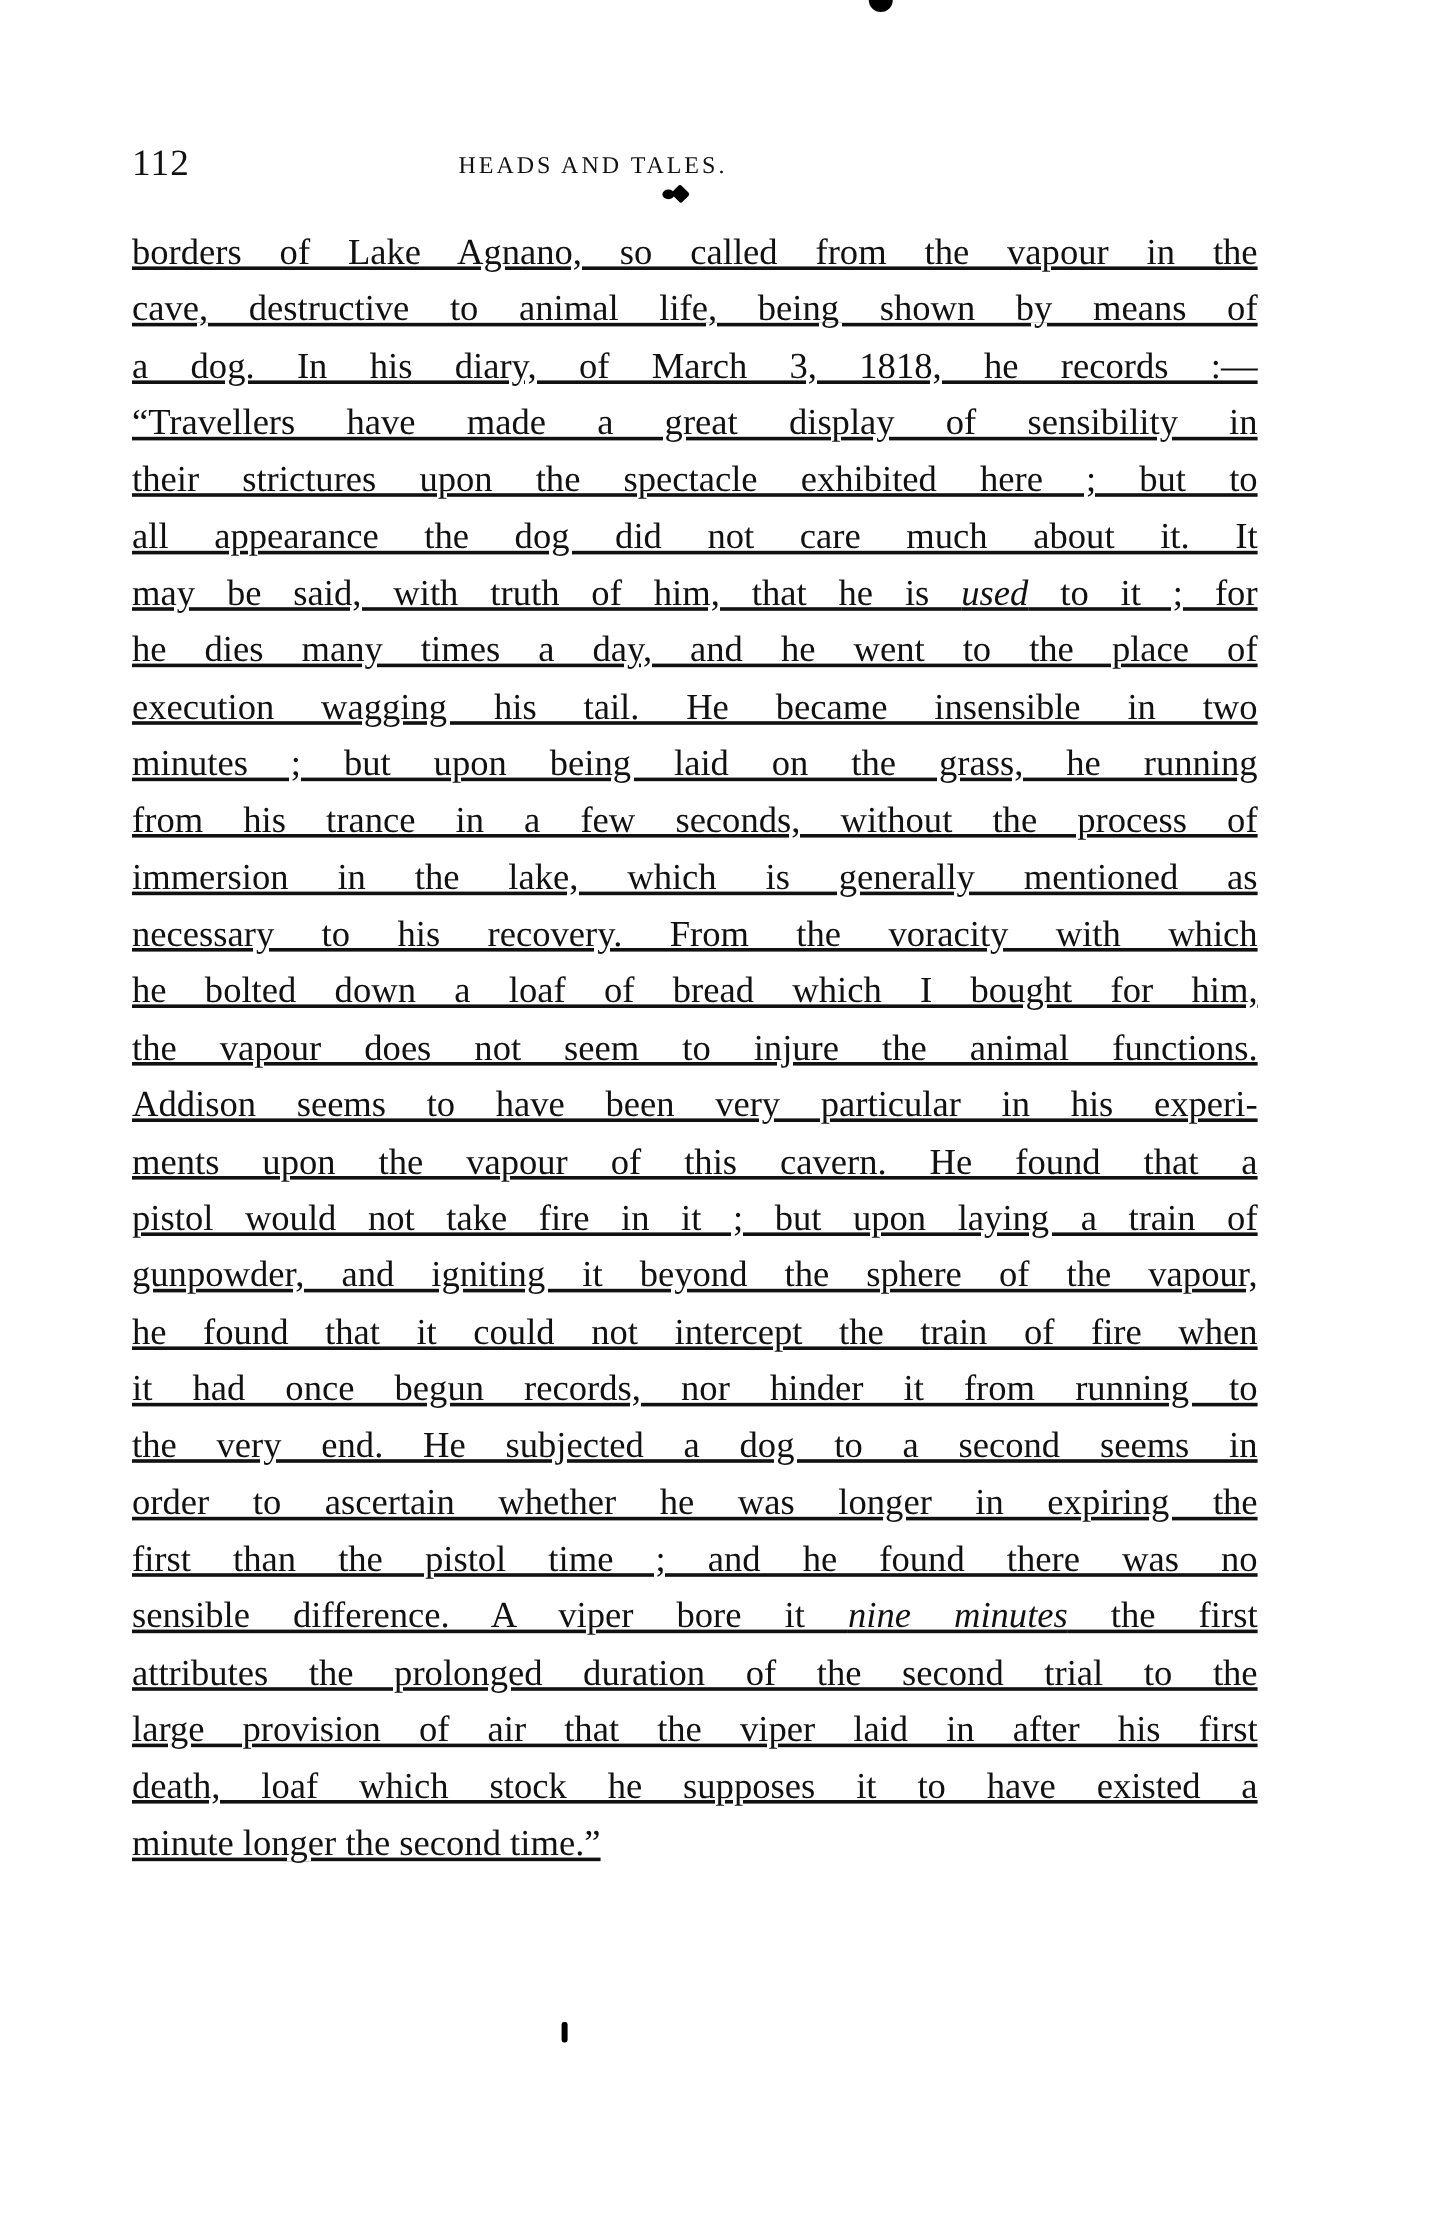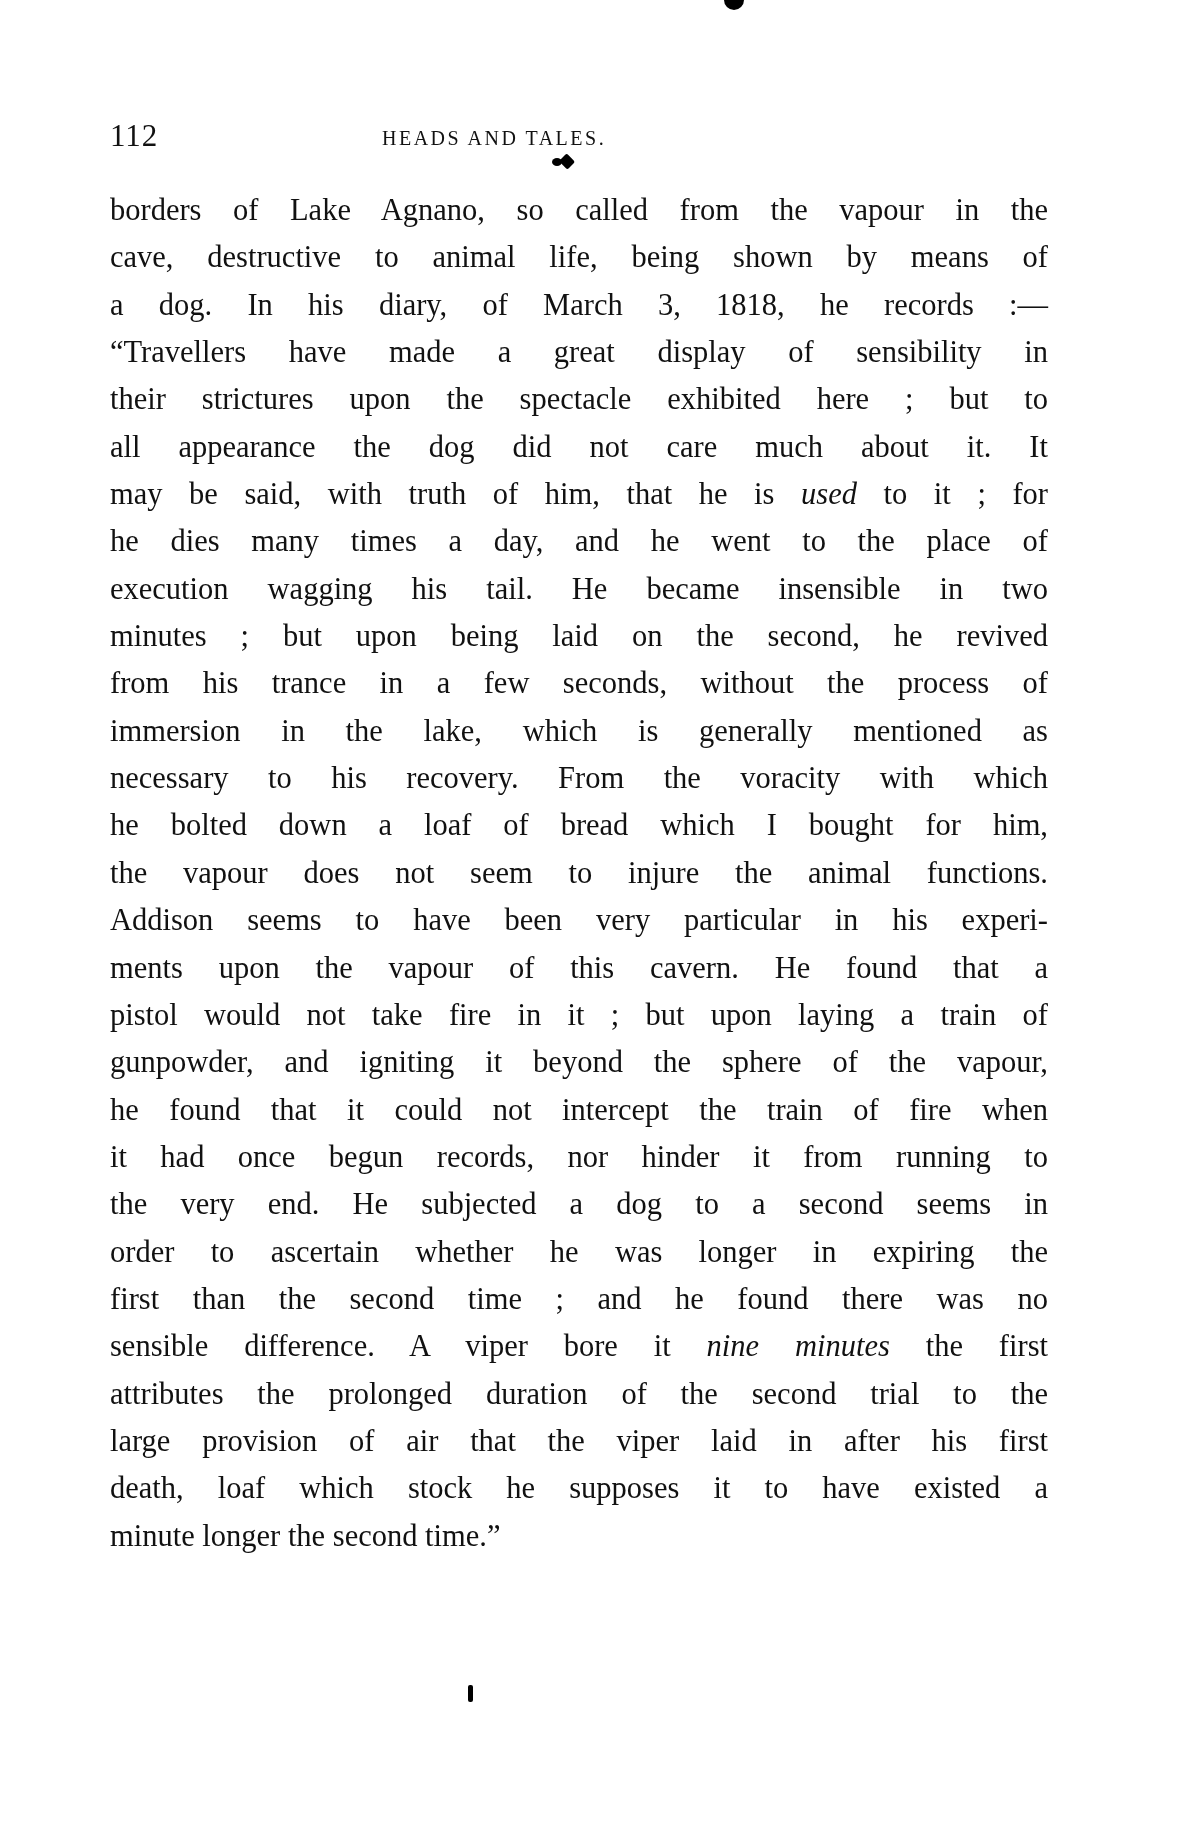--- a/index.html
+++ b/index.html
@@ -65,20 +65,21 @@
     }
     .ornament span.a { left: 0; }
     .ornament span.b { left: 9px; top: 0; width: 12px; height: 11px; transform: rotate(45deg); border-radius: 2px; }
     .body-text {
       position: absolute;
       left: 110px;
       top: 187px;
       width: 938px;
       font-size: 30.5px;
       line-height: 47.35px;
+      text-decoration: underline;
     }
     .line {
       display: block;
       white-space: nowrap;
       text-align: justify;
       text-align-last: justify;
       height: 47.35px;
     }
     .line.last {
       text-align-last: left;
@@ -113,35 +114,35 @@
 <div class="body-text" id="body-text">
     <span class="line"><span>borders of Lake Agnano, so called from the vapour in the</span></span>
     <span class="line"><span>cave, destructive to animal life, being shown by means of</span></span>
     <span class="line"><span>a dog.  In his diary, of March 3, 1818, he records :—</span></span>
     <span class="line"><span>“Travellers have made a great display of sensibility in</span></span>
     <span class="line"><span>their strictures upon the spectacle exhibited here ; but to</span></span>
     <span class="line"><span>all appearance the dog did not care much about it.  It</span></span>
     <span class="line"><span>may be said, with truth of him, that he is </span><em>used</em><span> to it ; for</span></span>
     <span class="line"><span>he dies many times a day, and he went to the place of</span></span>
     <span class="line"><span>execution wagging his tail.  He became insensible in two</span></span>
-    <span class="line"><span>minutes ; but upon being laid on the second, he revived</span></span>
+    <span class="line"><span>minutes ; but upon being laid on the grass, he running</span></span>
     <span class="line"><span>from his trance in a few seconds, without the process of</span></span>
     <span class="line"><span>immersion in the lake, which is generally mentioned as</span></span>
     <span class="line"><span>necessary to his recovery.  From the voracity with which</span></span>
     <span class="line"><span>he bolted down a loaf of bread which I bought for him,</span></span>
     <span class="line"><span>the vapour does not seem to injure the animal functions.</span></span>
     <span class="line"><span>Addison seems to have been very particular in his experi-</span></span>
     <span class="line"><span>ments upon the vapour of this cavern.  He found that a</span></span>
     <span class="line"><span>pistol would not take fire in it ; but upon laying a train of</span></span>
     <span class="line"><span>gunpowder, and igniting it beyond the sphere of the vapour,</span></span>
     <span class="line"><span>he found that it could not intercept the train of fire when</span></span>
     <span class="line"><span>it had once begun records, nor hinder it from running to</span></span>
     <span class="line"><span>the very end.  He subjected a dog to a second seems in</span></span>
     <span class="line"><span>order to ascertain whether he was longer in expiring the</span></span>
-    <span class="line"><span>first than the second time ; and he found there was no</span></span>
+    <span class="line"><span>first than the pistol time ; and he found there was no</span></span>
     <span class="line"><span>sensible difference.  A viper bore it </span><em>nine minutes</em><span> the first</span></span>
     <span class="line"><span>attributes the prolonged duration of the second trial to the</span></span>
     <span class="line"><span>large provision of air that the viper laid in after his first</span></span>
     <span class="line"><span>death, loaf which stock he supposes it to have existed a</span></span>
     <span class="line last"><span>minute longer the second time.”</span></span>
   </div>
 
 <div class="bottom-mark"></div>
 
 </body></html>

